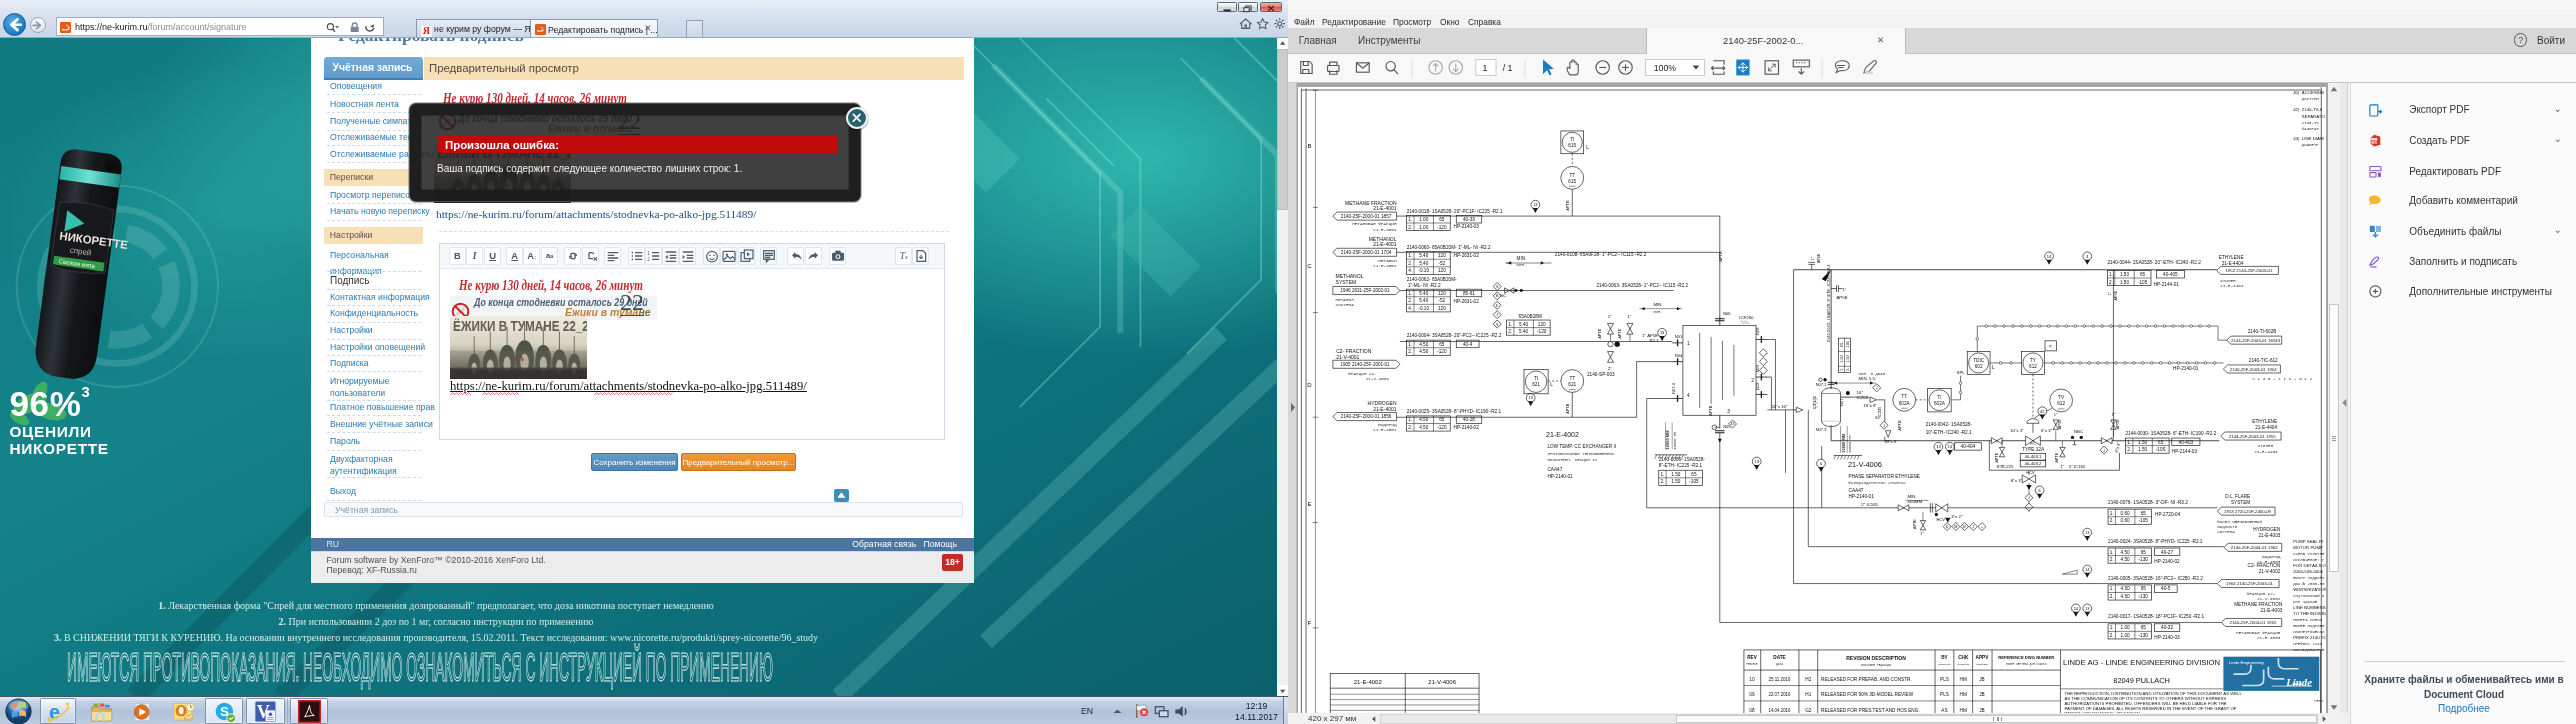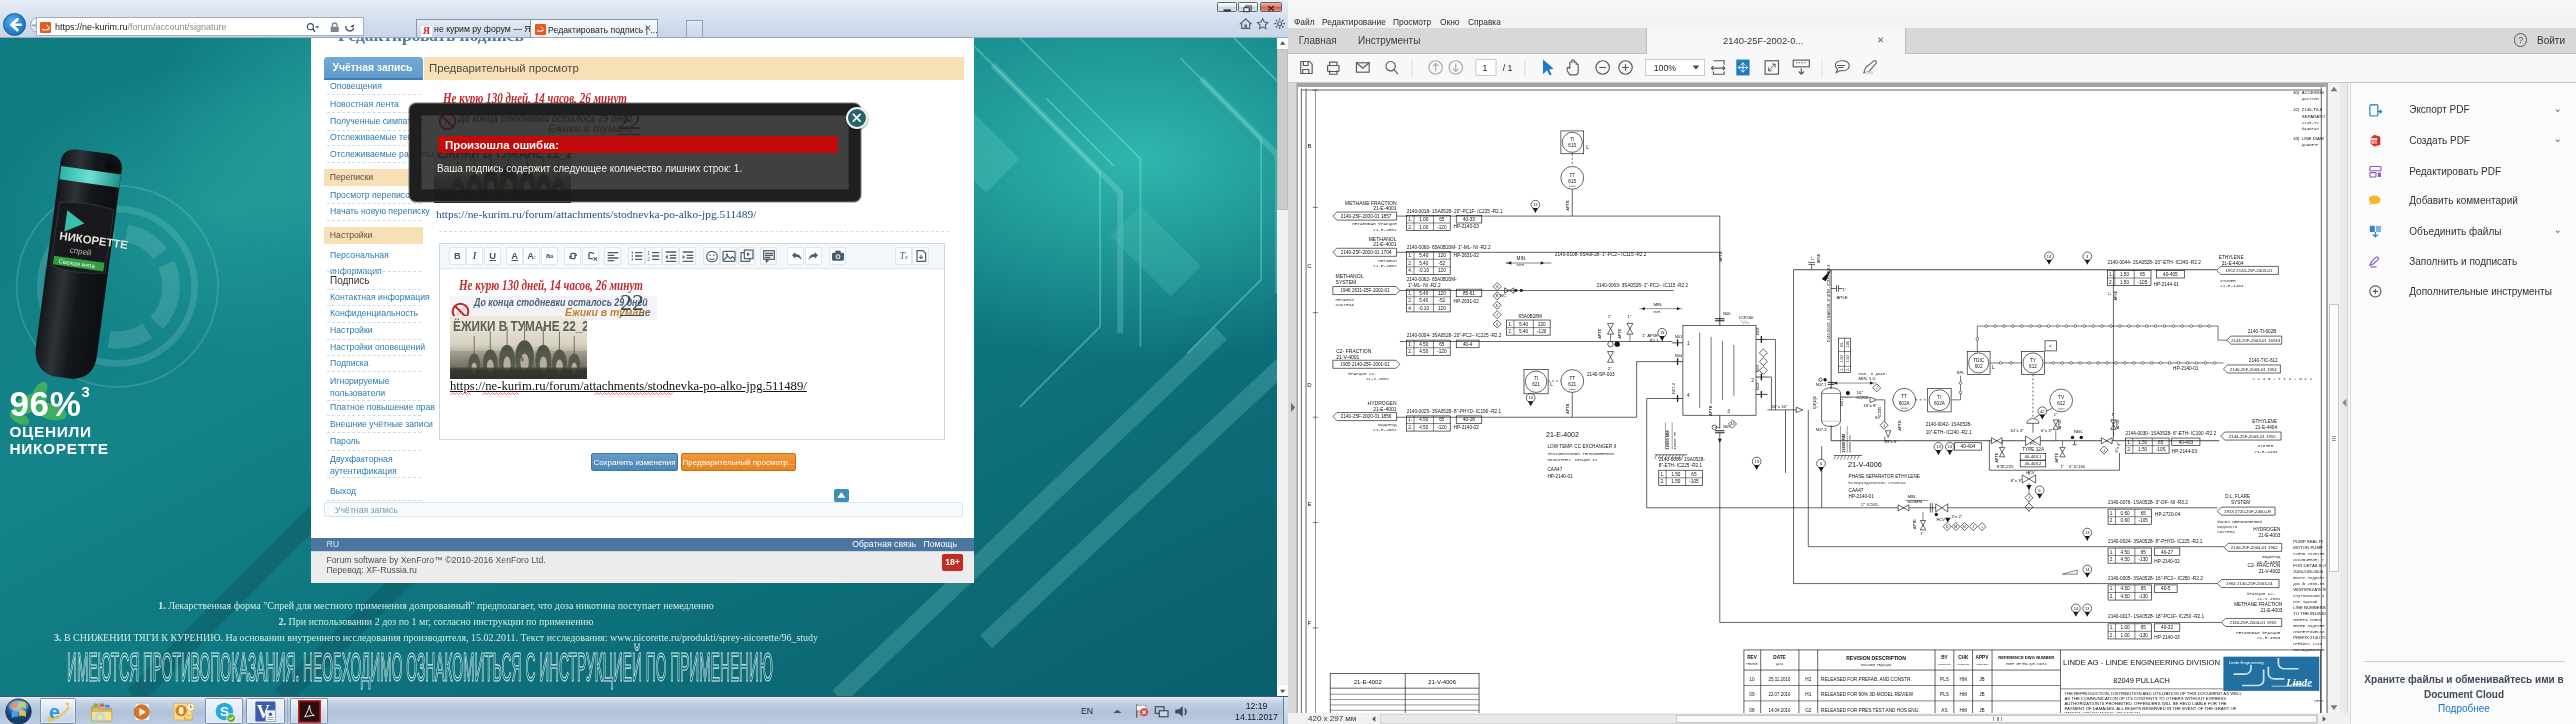--- a/index.html
+++ b/index.html
@@ -9,21 +9,21 @@
 
 
 #lm{position:absolute;left:0;top:0;width:1288px;height:725px;overflow:hidden}
 
 
 #iechrome{position:absolute;left:0;top:0;width:1288px;height:38px;background:linear-gradient(#e9eff8,#d8e2f0 40%,#c8d6e9);border-bottom:0.7px solid #98a7bb}
 .winbtn{position:absolute;top:2px;height:10px;border:0.7px solid #5e6873;border-radius:1.3px;background:linear-gradient(#fcfdfe,#e3e7ec 45%,#ccd3da 50%,#dfe4ea)}
 .winbtn.close{background:linear-gradient(#f2b0a4,#e08070 45%,#ce5845 50%,#e2907f)}
 .backbtn{position:absolute;left:3.4px;top:13.4px;width:23px;height:23px;border-radius:50%;background:radial-gradient(circle at 40% 35%,#55aee8,#1f7fd0 60%,#1565ad);border:0.7px solid #27567c}
 .fwdbtn{position:absolute;left:29.5px;top:17px;width:16px;height:16px;border-radius:50%;background:linear-gradient(#fafbfc,#dfe5ec);border:0.7px solid #9aa6b3}
-#addrbar{position:absolute;left:36px;top:17.4px;width:328px;height:19px;background:#fff;border:0.7px solid #a3aebc}
+#addrbar{position:absolute;left:56px;top:17.4px;width:328px;height:19px;background:#fff;border:0.7px solid #a3aebc}
 #addrbar .fav{position:absolute;left:2.7px;top:3.4px;width:11.4px;height:11.4px;background:#e8591c;border-radius:1.3px}
 #addrbar .url{position:absolute;left:18px;top:4px;font-size:9px;color:#1b1b1b}
 #addrbar .url span{color:#8b8b8b}
 .tab{position:absolute;top:19px;height:18px;border:0.7px solid #8a98ab;border-bottom:none;font-size:8.7px;color:#1c1c1c;padding:4px 4px 0 4px;white-space:nowrap;overflow:hidden}
 .tab1{left:416px;width:133px;background:linear-gradient(#e4ebf5,#ccd8e8)}
 .tab2{left:530px;width:128px;background:linear-gradient(#f7fafd,#e9eff7)}
 .tabstub{position:absolute;left:686px;top:20px;width:17.4px;height:17px;border:0.7px solid #93a1b4;border-bottom:none;background:linear-gradient(#dfe7f2,#ccd8e9)}
 
 
 #taskbar{position:absolute;left:0;top:696px;width:1288px;height:28px;background:linear-gradient(#e3ecf7,#c3d2e6 18%,#b0c2da 55%,#bdcce1);border-top:0.7px solid #495561}

